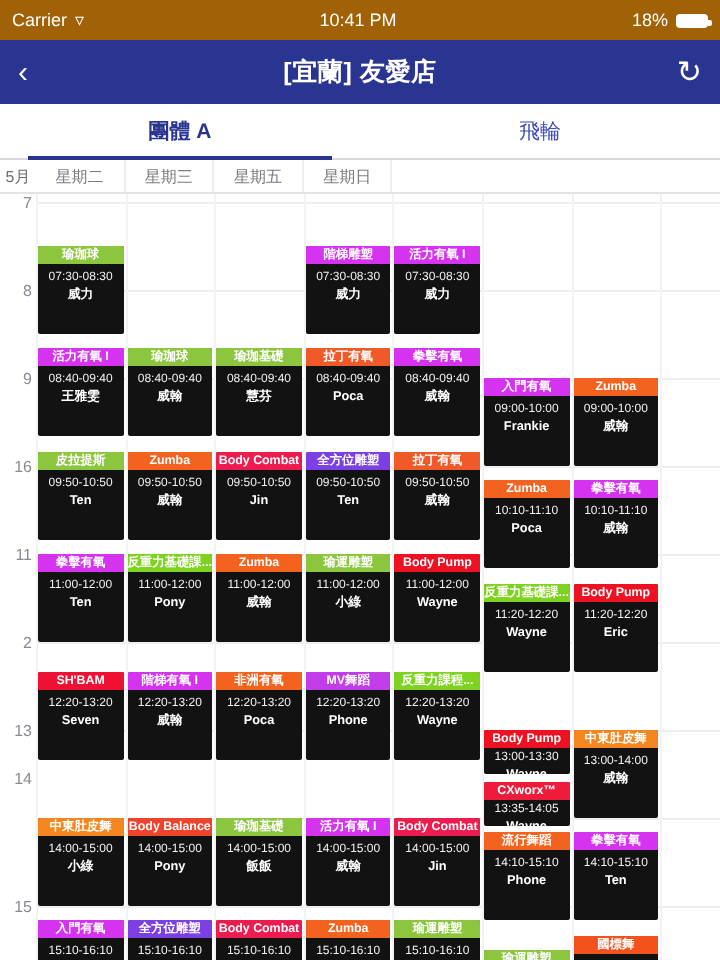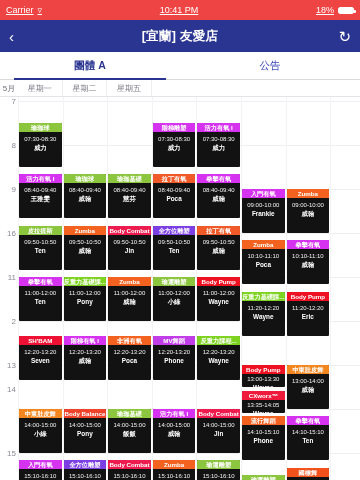--- a/index.html
+++ b/index.html
@@ -4,23 +4,23 @@
 <style>
   * { box-sizing: border-box; margin: 0; padding: 0; }
   html, body {
     width: 360px; height: 480px;
     font-family: "Liberation Sans", "DejaVu Sans", sans-serif;
     background: #ffffff;
     overflow: hidden;
   }
   
   .statusbar {
-    height: 20px; background: #ef4444; color: #ffffff;
+    height: 20px; background: #a16207; color: #ffffff;
     display: flex; align-items: center; justify-content: space-between;
-    padding: 0 6px; font-size: 9px; text-decoration: underline;
+    padding: 0 6px; font-size: 9px;
   }
   .sb-left, .sb-right { display: flex; align-items: center; gap: 4px; }
   .wifi-icon { font-size: 9px; }
   .batt { display: inline-block; width: 16px; height: 7px; border: 1px solid #fff; border-radius: 2px; position: relative; }
   .batt::after { content: ""; position: absolute; right: -3px; top: 2px; width: 2px; height: 3px; background: #fff; border-radius: 0 1px 1px 0; }
   .batt i { display: block; height: 100%; background: #fff; }
   
   .navbar {
     height: 32px; background: #2a3491; color: #ffffff;
     display: flex; align-items: center; justify-content: space-between;
@@ -91,28 +91,29 @@
 </div>
 
 <div class="navbar">
   <div class="nav-btn">‹</div>
   <div class="nav-title">[宜蘭] 友愛店</div>
   <div class="nav-btn right">↻</div>
 </div>
 
 <div class="tabs">
   <div class="tab active">團體 A</div>
-  <div class="tab">公告</div>
+  <div class="tab">飛輪</div>
 </div>
 
 <div class="dayhead">
   <div class="cell month">5月</div>
-  <div class="cell">星期一</div>
   <div class="cell">星期二</div>
+  <div class="cell">星期三</div>
   <div class="cell">星期五</div>
+  <div class="cell">星期日</div>
   <div class="cell spacer"></div>
 </div>
 
 <div class="grid-wrap">
   <div class="gutter"></div>
 <div class="hline" style="top: 4px;"></div>
     <div class="hour-label" style="top: 4px;">7</div>
     <div class="hline" style="top: 48px;"></div>
     <div class="hour-label" style="top: 48px;">8</div>
     <div class="hline" style="top: 92px;"></div>

